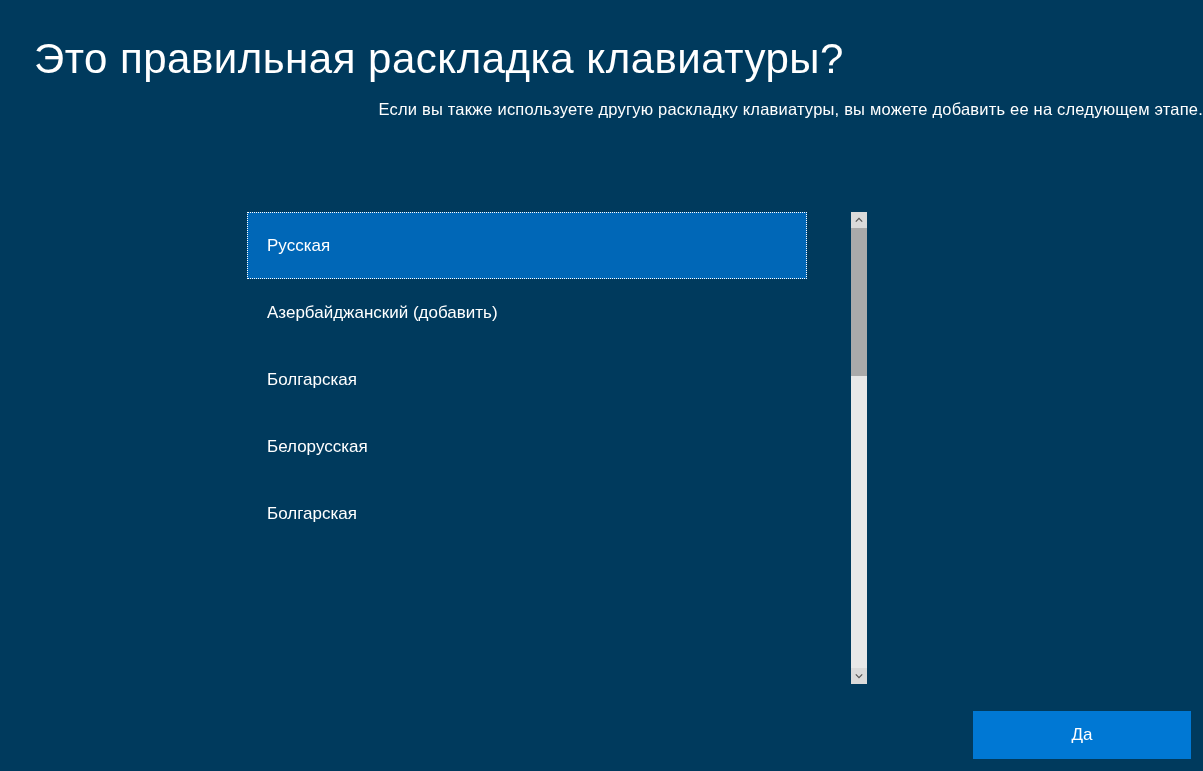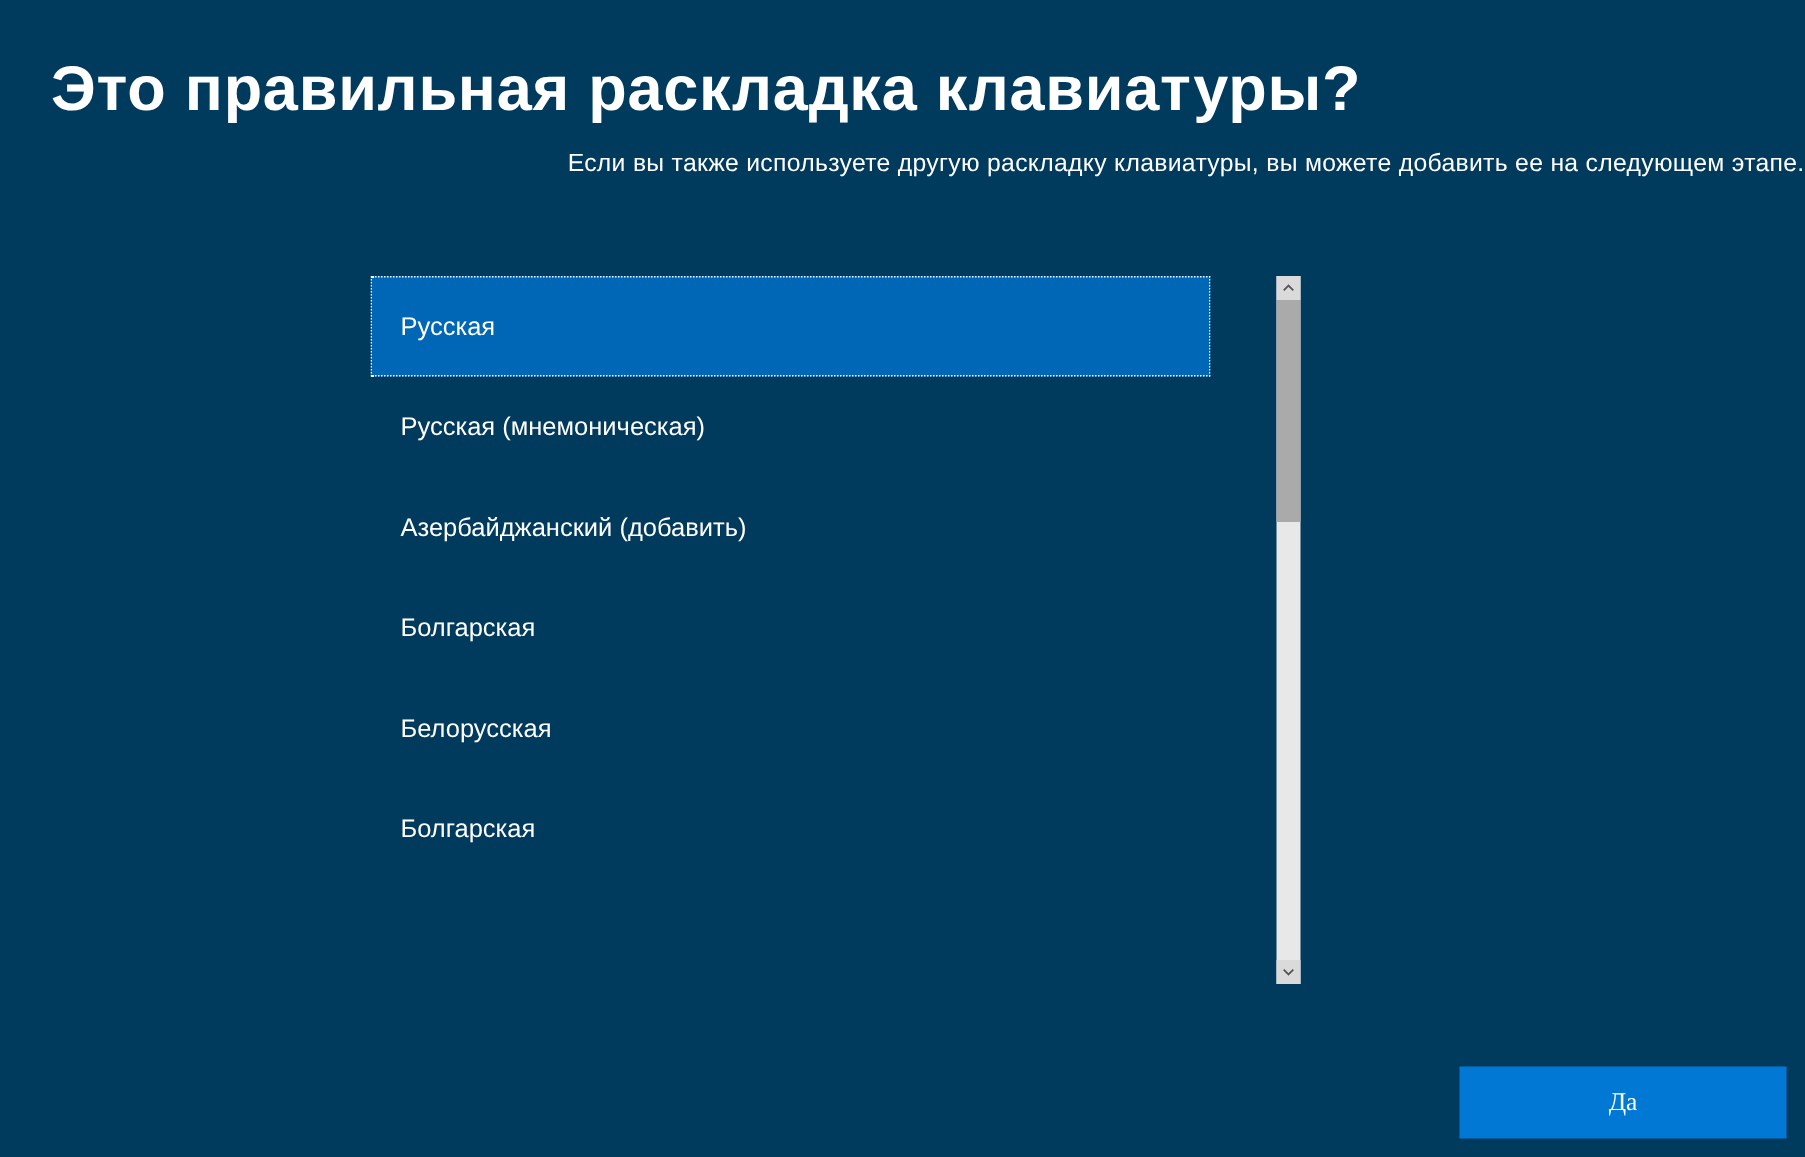--- a/index.html
+++ b/index.html
@@ -17,35 +17,35 @@
     font-family: "Segoe UI Light", "Segoe UI", Tahoma, sans-serif;
     color: #ffffff;
   }
   .page {
     width: 100%;
     height: 100%;
     position: relative;
   }
   .title {
     font-size: 42px;
-    font-weight: 700;
+    font-weight: 400;
     letter-spacing: 0.5px;
     padding: 36px 16px 0 34px;
     line-height: 1.1;
   }
   .subtitle {
     font-size: 16.5px;
     font-weight: 400;
     padding: 18px 0 0 82px;
     letter-spacing: 0.2px;
     text-align: right;
   }
   .list-wrap {
     position: absolute;
-    top: 184px;
+    top: 212px;
     left: 247px;
     width: 620px;
     height: 472px;
     display: flex;
     gap: 44px;
   }
   .list {
     flex: 1;
     overflow: hidden;
   }
@@ -94,43 +94,40 @@
   .confirm-button {
     position: absolute;
     right: 12px;
     bottom: 12px;
     width: 218px;
     height: 48px;
     background: #0078d4;
     color: #ffffff;
     border: none;
     font-size: 17px;
-    font-family: Liberation Serif, serif;
+    font-family: Liberation Sans, sans-serif;
     font-weight: 400;
     cursor: pointer;
     display: flex;
     align-items: center;
     justify-content: center;
   }
 </style>
 </head>
 <body>
 
 <div class="page">
 
   <h1 class="title">Это правильная раскладка клавиатуры?</h1>
   <div class="subtitle">Если вы также используете другую раскладку клавиатуры, вы можете добавить ее на следующем этапе.</div>
 
   <div class="list-wrap">
     <div class="list" id="layout-list">
         <div class="list-item selected">
           <span>Русская</span>
-        </div>
-        <div class="list-item">
-          <span>Русская (мнемоническая)</span>
         </div>
         <div class="list-item">
           <span>Азербайджанский (добавить)</span>
         </div>
         <div class="list-item">
           <span>Болгарская</span>
         </div>
         <div class="list-item">
           <span>Белорусская</span>
         </div>

